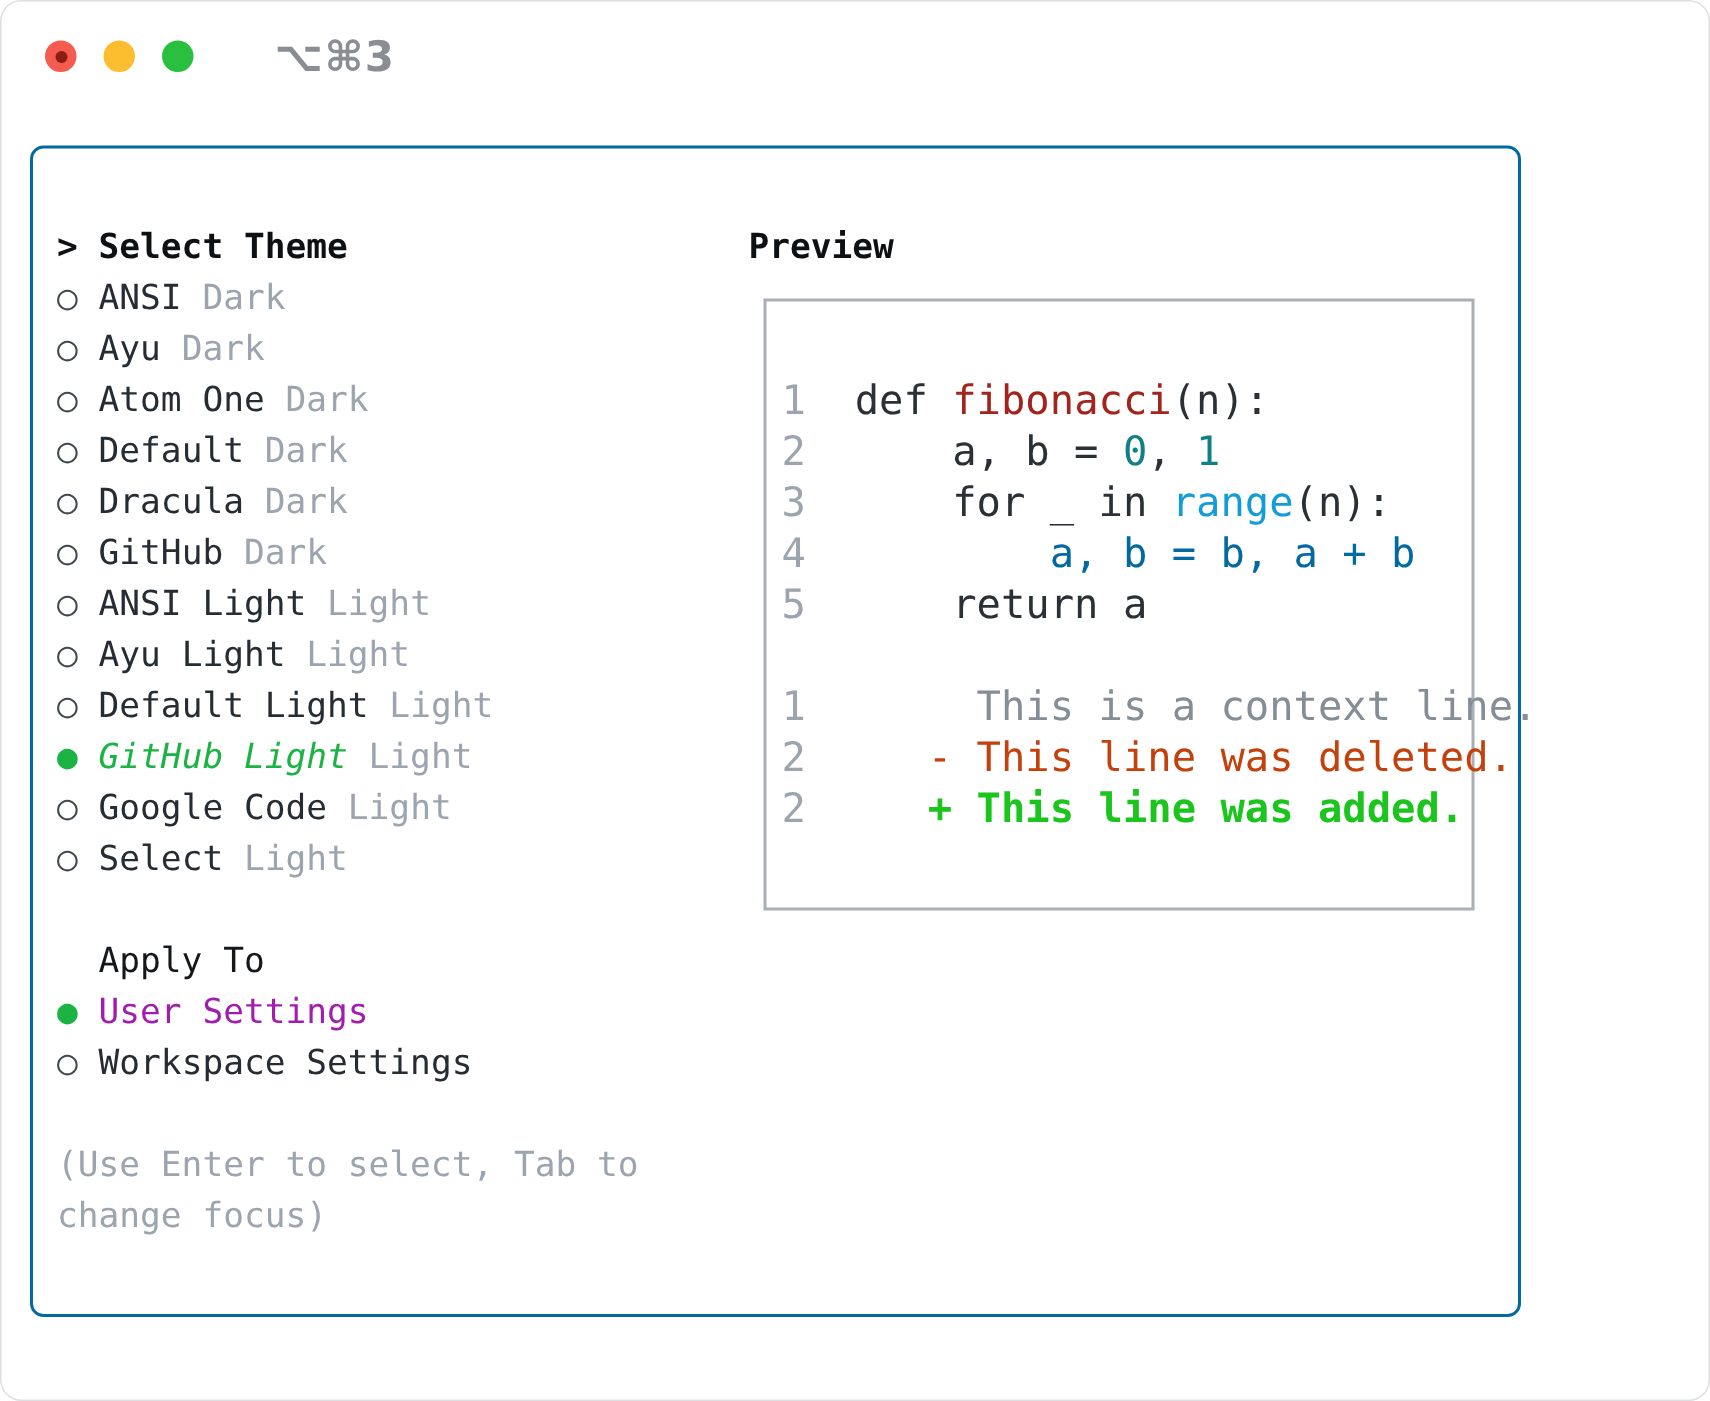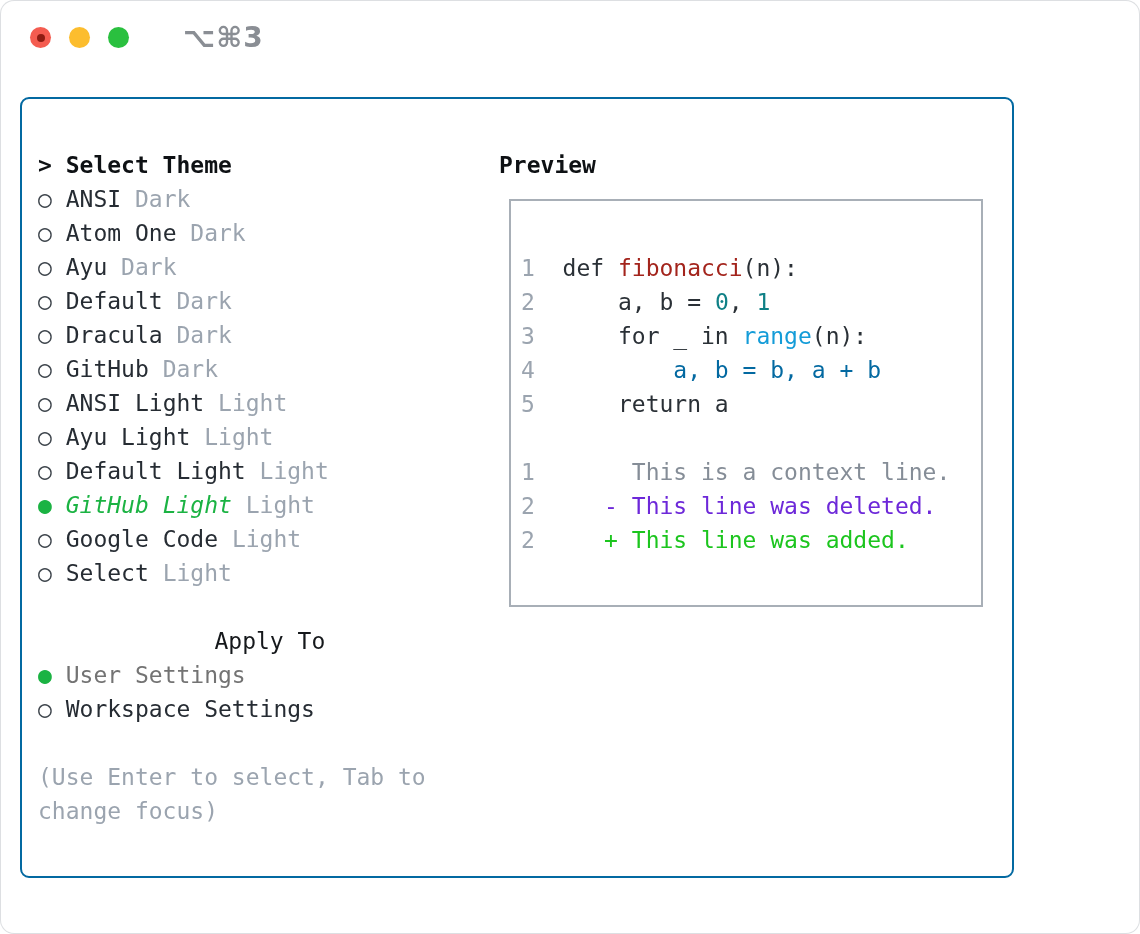--- a/index.html
+++ b/index.html
@@ -24,82 +24,82 @@
   }
   .panel {
     position:absolute; left:20px; top:97px; width:990px; height:777px;
     border:2px solid #0369a1; border-radius:9px; background:#ffffff;
   }
   .left-col { position:absolute; left:16px; top:49px; width:436px; }
   .row { height:34px; line-height:34px; font-size:23px; white-space:pre; color:#262c33; }
   .row.header-row { font-weight:bold; color:#0e1114; }
   .row .bullet { color:#41484f; }
   .row .tag { color:#9ba4af; }
-  .row.apply-header { color:#15181b; padding-left:2ch;text-align:center; }
+  .row.apply-header { color:#15181b; padding-left:2ch; }
   .hint { margin-top:0; width:430px; white-space:pre-wrap; line-height:34px; font-size:23px; color:#9ba4af; }
   .preview-col { position:absolute; left:477px; top:49px; }
   .preview-title { height:34px; line-height:34px; font-size:23px; font-weight:bold; color:#0e1114; white-space:pre; }
   .preview-box {
     position:absolute; left:487px; top:100px; width:474px; height:408px;
     border:2px solid #a8afb7; background:#ffffff; box-sizing:border-box;
   }
   .code { padding:50px 0 0 10px; }
-  .code-line { height:34px; line-height:34px; font-size:23px; white-space:pre; }
+  .code-line { height:34px; line-height:34px; font-size:27px; white-space:pre; }
   .lnum { color:#9ba4af; }
 </style>
 </head>
 <body>
 
 <div class="window">
   <div class="titlebar">
     <span class="light red">
         <span class="dot"></span>
       </span>
     <span class="light yellow"></span>
     <span class="light green"></span>
     <span class="win-title">⌥⌘3</span>
   </div>
 
   <div class="panel">
     <div class="left-col">
       <div class="row header-row">&gt; Select Theme</div>
       <div>
           <div class="row"><span class="bullet">○</span><span class="name"> ANSI</span><span class="tag"> Dark</span></div>
+          <div class="row"><span class="bullet">○</span><span class="name"> Ayu</span><span class="tag"> Dark</span></div>
           <div class="row"><span class="bullet">○</span><span class="name"> Atom One</span><span class="tag"> Dark</span></div>
-          <div class="row"><span class="bullet">○</span><span class="name"> Ayu</span><span class="tag"> Dark</span></div>
           <div class="row"><span class="bullet">○</span><span class="name"> Default</span><span class="tag"> Dark</span></div>
           <div class="row"><span class="bullet">○</span><span class="name"> Dracula</span><span class="tag"> Dark</span></div>
           <div class="row"><span class="bullet">○</span><span class="name"> GitHub</span><span class="tag"> Dark</span></div>
           <div class="row"><span class="bullet">○</span><span class="name"> ANSI Light</span><span class="tag"> Light</span></div>
           <div class="row"><span class="bullet">○</span><span class="name"> Ayu Light</span><span class="tag"> Light</span></div>
           <div class="row"><span class="bullet">○</span><span class="name"> Default Light</span><span class="tag"> Light</span></div>
           <div class="row"><span class="bullet" style="color: rgb(27, 179, 67);">●</span><span class="name" style="color: rgb(27, 179, 67); font-style: italic;"> GitHub Light</span><span class="tag"> Light</span></div>
           <div class="row"><span class="bullet">○</span><span class="name"> Google Code</span><span class="tag"> Light</span></div>
           <div class="row"><span class="bullet">○</span><span class="name"> Select</span><span class="tag"> Light</span></div>
         </div>
       <div class="row"></div>
       <div class="row apply-header">Apply To</div>
       <div>
-          <div class="row"><span class="bullet" style="color: rgb(27, 179, 67);">●</span><span class="name" style="color: #737373;"> User Settings</span></div>
+          <div class="row"><span class="bullet" style="color: rgb(27, 179, 67);">●</span><span class="name" style="color: #a21caf;"> User Settings</span></div>
           <div class="row"><span class="bullet">○</span><span class="name"> Workspace Settings</span></div>
         </div>
       <div class="row"></div>
       <div class="hint">(Use Enter to select, Tab to change focus)</div>
     </div>
 
     <div class="preview-col">
       <div class="preview-title">Preview</div>
     </div>
     <div class="preview-box">
       <div class="code">
           <div class="code-line"><span class="lnum">1  </span><span style="color: rgb(42, 48, 54);">def </span><span style="color: rgb(163, 36, 28);">fibonacci</span><span style="color: rgb(42, 48, 54);">(n):</span></div>
           <div class="code-line"><span class="lnum">2  </span><span style="color: rgb(42, 48, 54);">    a, b = </span><span style="color: rgb(15, 128, 134);">0</span><span style="color: rgb(42, 48, 54);">, </span><span style="color: rgb(15, 128, 134);">1</span></div>
           <div class="code-line"><span class="lnum">3  </span><span style="color: rgb(42, 48, 54);">    for _ in </span><span style="color: rgb(20, 156, 216);">range</span><span style="color: rgb(42, 48, 54);">(n):</span></div>
           <div class="code-line"><span class="lnum">4  </span><span style="color: #0369a1; text-align: right;">        a, b = b, a + b</span></div>
           <div class="code-line"><span class="lnum">5  </span><span style="color: rgb(42, 48, 54);">    return a</span></div>
           <div class="code-line"></div>
           <div class="code-line"><span class="lnum">1  </span><span style="color: rgb(133, 141, 151); margin-top: 16px;">     This is a context line.</span></div>
-          <div class="code-line"><span class="lnum">2  </span><span style="color: #6d28d9;">   - This line was deleted.</span></div>
-          <div class="code-line"><span class="lnum">2  </span><span style="color: rgb(28, 197, 30);">   + This line was added.</span></div>
+          <div class="code-line"><span class="lnum">2  </span><span style="color: #c2410c;">   - This line was deleted.</span></div>
+          <div class="code-line"><span class="lnum">2  </span><span style="color: rgb(28, 197, 30); font-weight: bold;">   + This line was added.</span></div>
         </div>
     </div>
   </div>
 </div>
 
 </body></html>

